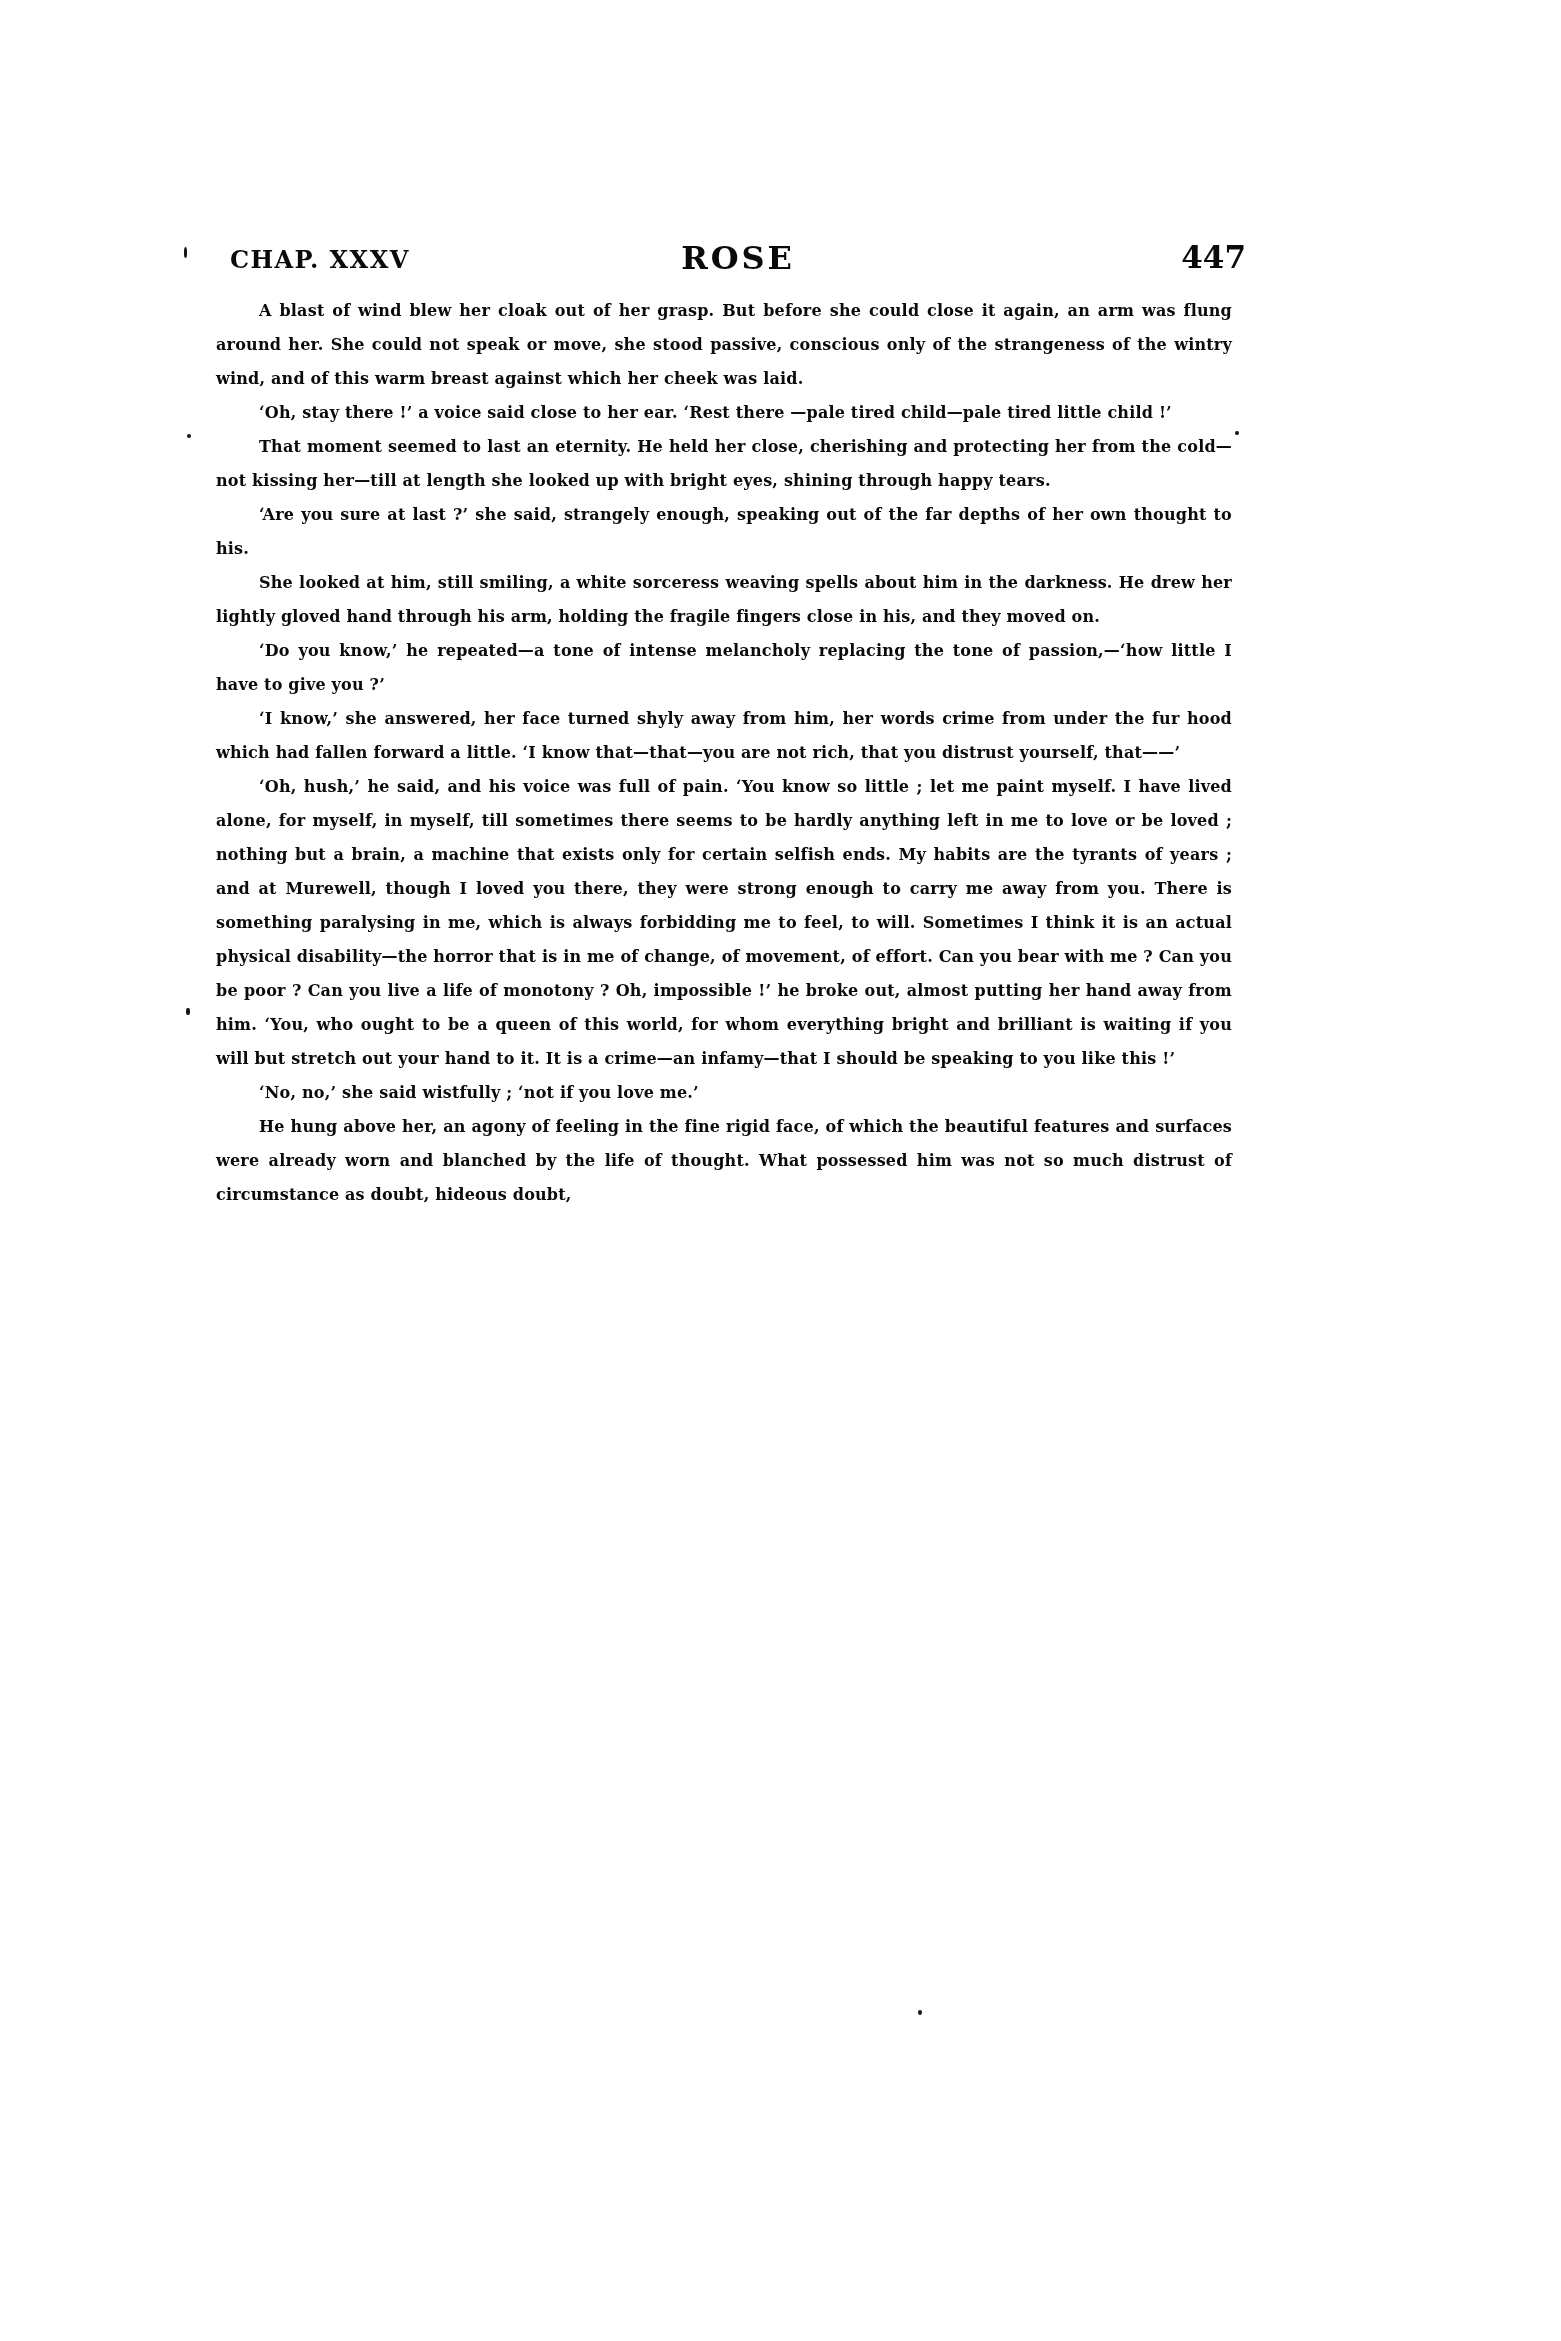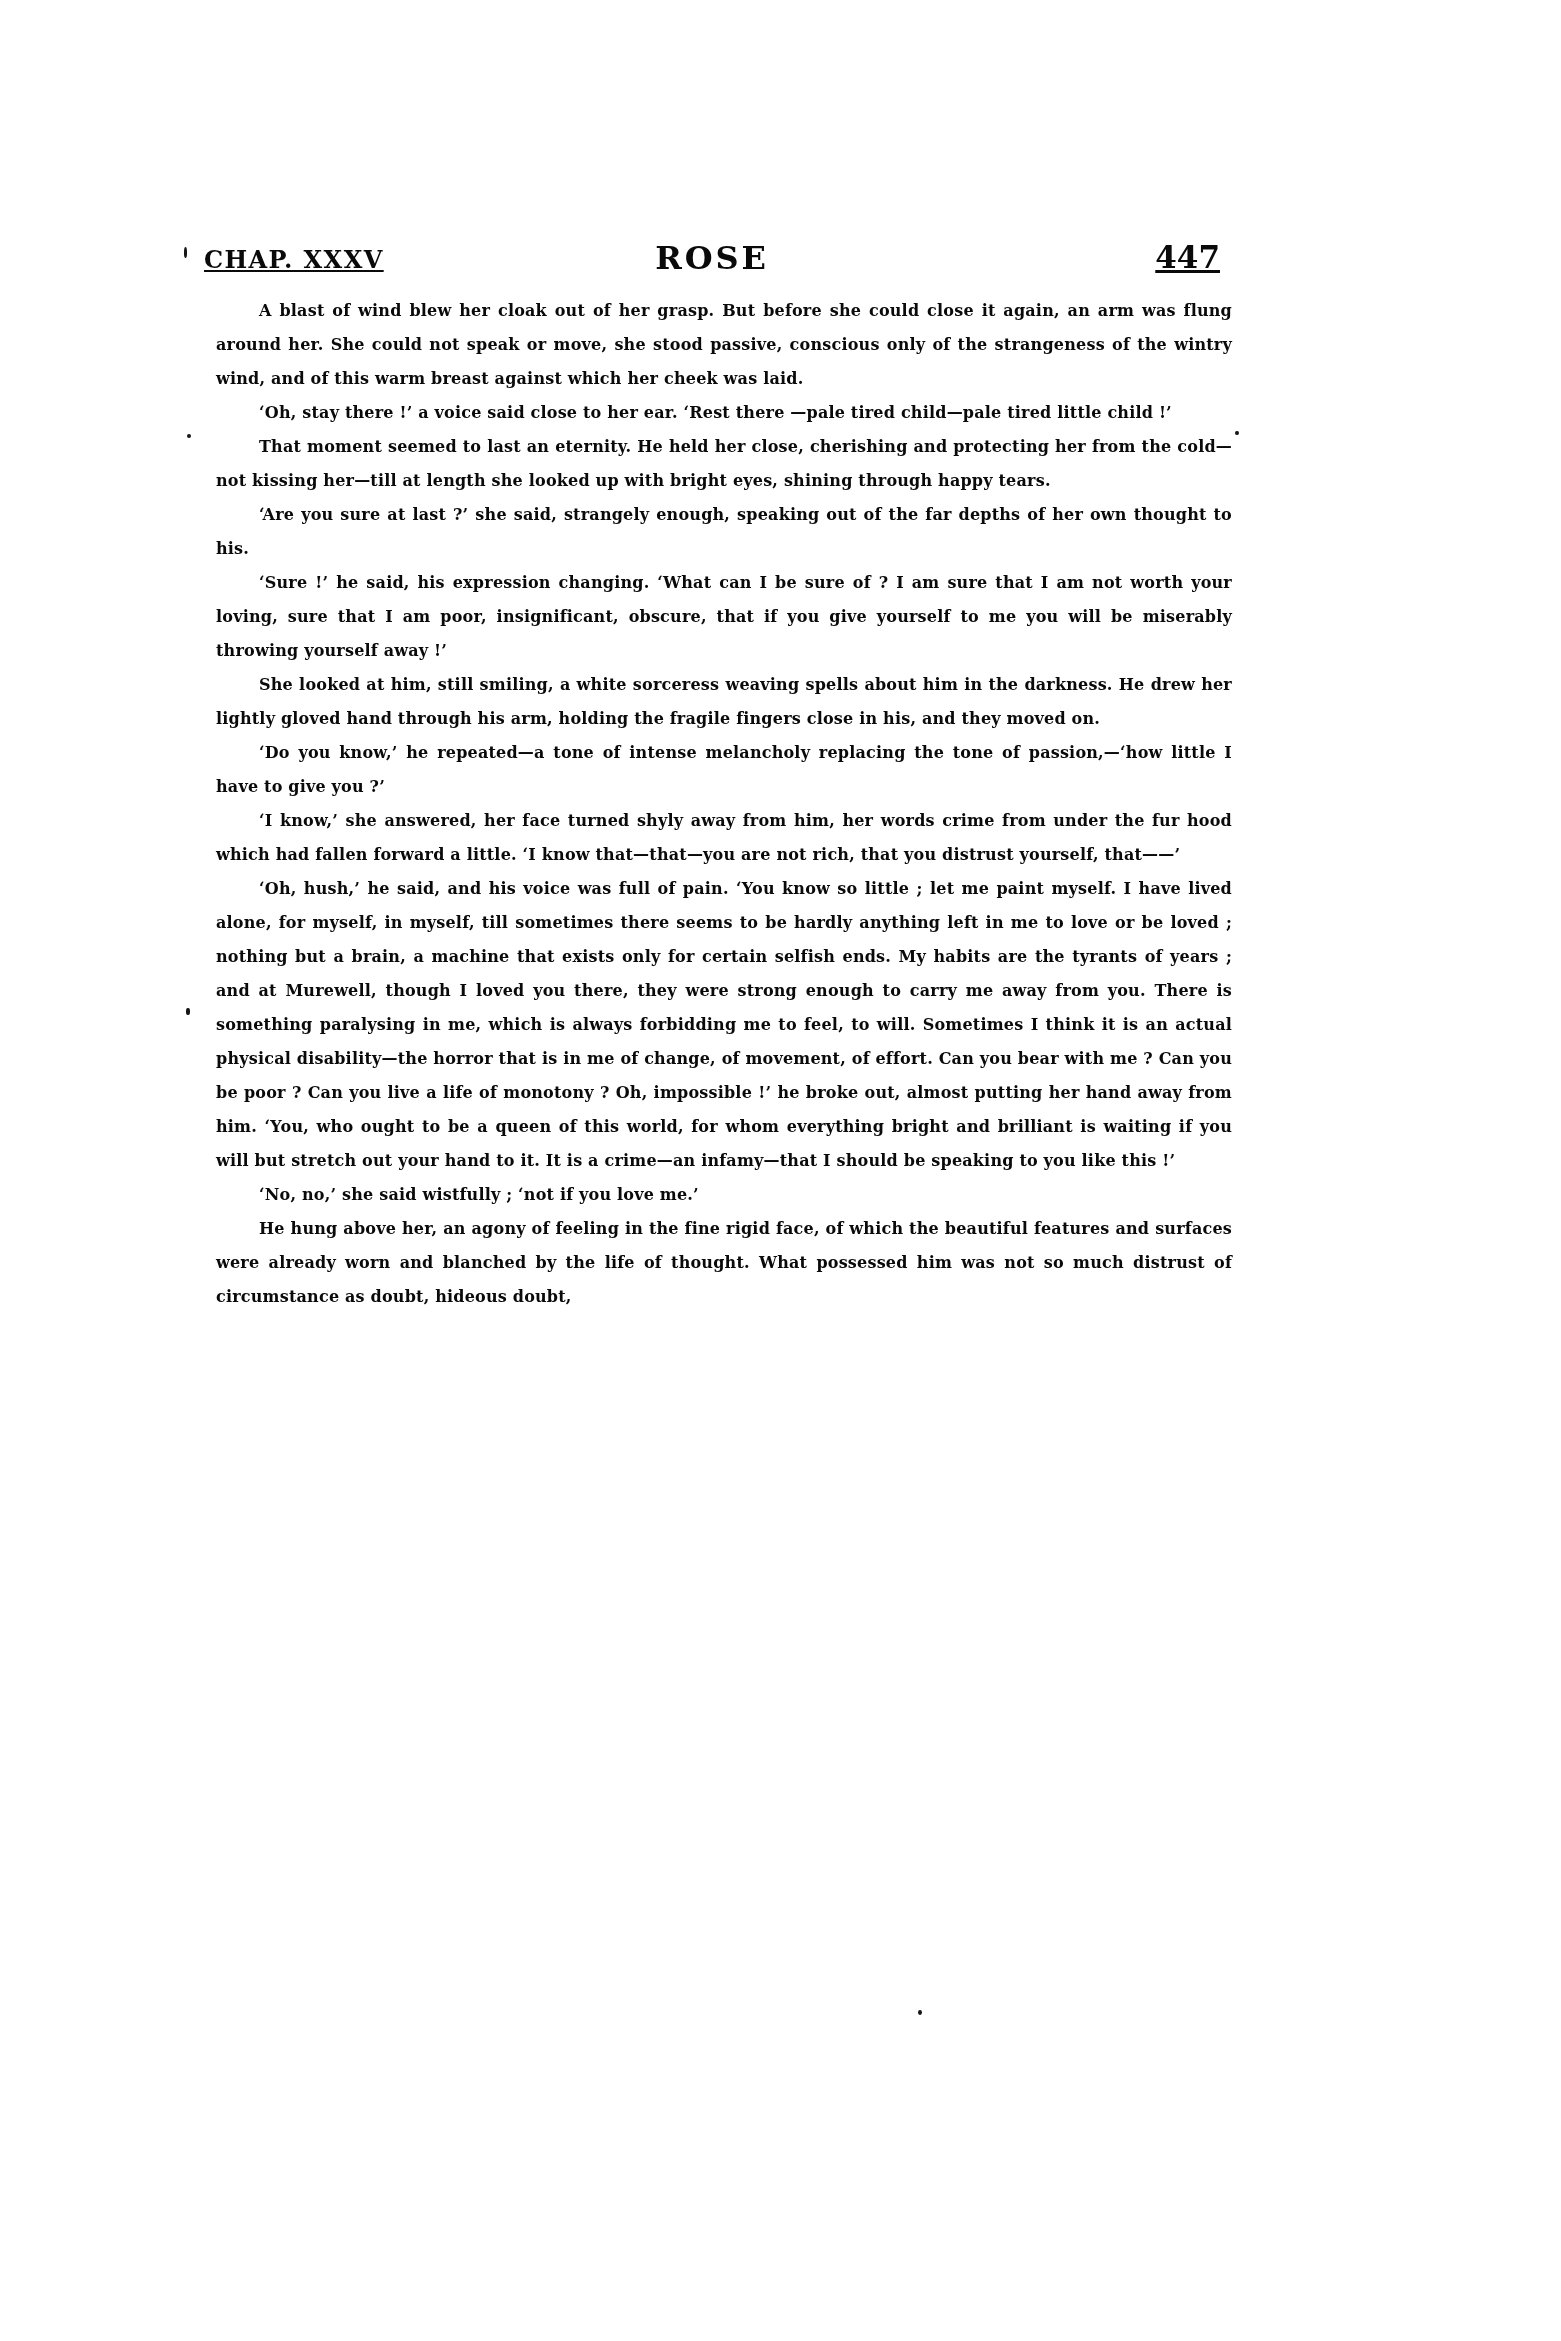--- a/index.html
+++ b/index.html
@@ -13,26 +13,25 @@
     height: 2342px;
     background: #ffffff;
     color: #0a0a0a;
     font-family: "DejaVu Serif", "Liberation Serif", serif;
     font-weight: bold;
     overflow: hidden;
   }
   .running-header {
     position: absolute;
     top: 239px;
-    left: 204px;
+    left: 230px;
     width: 1016px;
     display: flex;
     justify-content: space-between;
     align-items: baseline;
-    text-decoration: underline;
   }
   .chap {
     font-size: 24px;
     letter-spacing: 1.4px;
     white-space: nowrap;
   }
   .title {
     font-size: 32px;
     letter-spacing: 2.9px;
     position: absolute;
@@ -78,21 +77,20 @@
     <span class="chap">CHAP. XXXV</span>
     <span class="title">ROSE</span>
     <span class="pagenum">447</span>
   </div>
 
   <div class="body-text">
     <p>A blast of wind blew her cloak out of her grasp. But before she could close it again, an arm was flung around her. She could not speak or move, she stood passive, conscious only of the strangeness of the wintry wind, and of this warm breast against which her cheek was laid.</p>
     <p>‘Oh, stay there&nbsp;!’ a voice said close to her ear. ‘Rest there —pale tired child—pale tired little child&nbsp;!’</p>
     <p>That moment seemed to last an eternity. He held her close, cherishing and protecting her from the cold—not kissing her—till at length she looked up with bright eyes, shining through happy tears.</p>
     <p>‘Are you sure at last&nbsp;?’ she said, strangely enough, speaking out of the far depths of her own thought to his.</p>
-    <p>‘Sure&nbsp;!’ he said, his expression changing. ‘What can I be sure of&nbsp;? I am sure that I am not worth your loving, sure that I am poor, insignificant, obscure, that if you give yourself to me you will be miserably throwing yourself away&nbsp;!’</p>
     <p>She looked at him, still smiling, a white sorceress weaving spells about him in the darkness. He drew her lightly gloved hand through his arm, holding the fragile fingers close in his, and they moved on.</p>
     <p>‘Do you know,’ he repeated—a tone of intense melancholy replacing the tone of passion,—‘how little I have to give you&nbsp;?’</p>
     <p>‘I know,’ she answered, her face turned shyly away from him, her words crime from under the fur hood which had fallen forward a little. ‘I know that—that—you are not rich, that you distrust yourself, that——’</p>
     <p>‘Oh, hush,’ he said, and his voice was full of pain. ‘You know so little&nbsp;; let me paint myself. I have lived alone, for myself, in myself, till sometimes there seems to be hardly anything left in me to love or be loved&nbsp;; nothing but a brain, a machine that exists only for certain selfish ends. My habits are the tyrants of years&nbsp;; and at Murewell, though I loved you there, they were strong enough to carry me away from you. There is something paralysing in me, which is always forbidding me to feel, to will. Sometimes I think it is an actual physical disability—the horror that is in me of change, of movement, of effort. Can you bear with me&nbsp;? Can you be poor&nbsp;? Can you live a life of monotony&nbsp;? Oh, impossible&nbsp;!’ he broke out, almost putting her hand away from him. ‘You, who ought to be a queen of this world, for whom everything bright and brilliant is waiting if you will but stretch out your hand to it. It is a crime—an infamy—that I should be speaking to you like this&nbsp;!’</p>
     <p>‘No, no,’ she said wistfully&nbsp;; ‘not if you love me.’</p>
     <p>He hung above her, an agony of feeling in the fine rigid face, of which the beautiful features and surfaces were already worn and blanched by the life of thought. What possessed him was not so much distrust of circumstance as doubt, hideous doubt,</p>
   </div>
 
   <div class="speck" id="speck1"></div>
   <div class="speck" id="speck2"></div>

